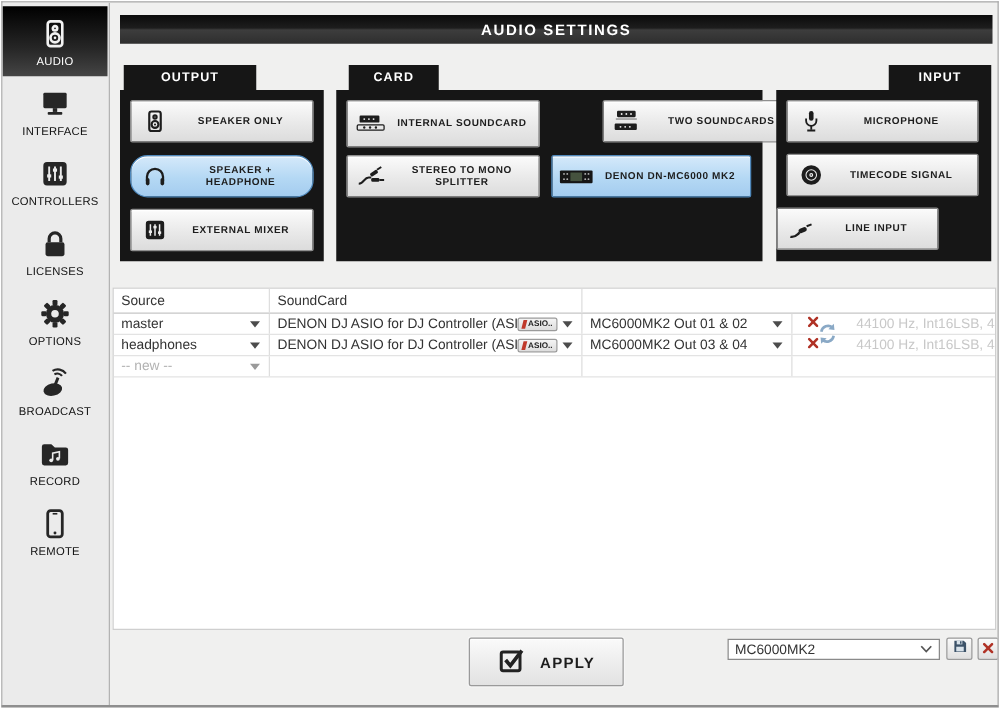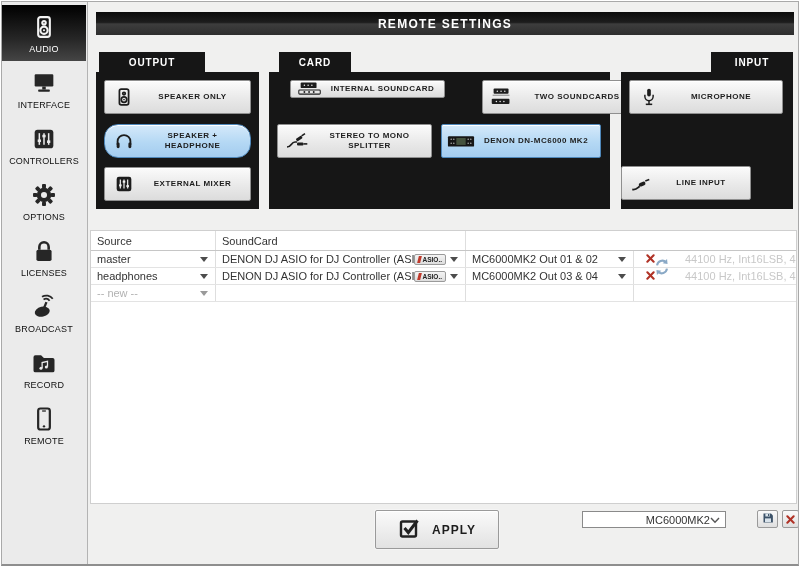--- a/index.html
+++ b/index.html
@@ -45,21 +45,21 @@
   .tri{width:0;height:0;border-left:4px solid transparent;border-right:4px solid transparent;border-top:5px solid #4c4c4c;margin-right:7px;flex:0 0 auto;}
   .new-row{color:#b2b2b2;}
   .asio-badge{display:inline-flex;align-items:center;height:11px;padding:0 3px;margin-right:4px;border:1px solid #9a9a9a;border-radius:2px;background:linear-gradient(#f4f4f4,#ddd);font-size:6.5px;font-weight:bold;color:#222;flex:0 0 auto;cursor:pointer;}
   .asio-badge .mark{display:inline-block;width:3px;height:7px;background:#c0392b;margin-right:1.5px;transform:skewX(-14deg);}
   .xdel{margin:0 4px 0 6px;flex:0 0 auto;cursor:pointer;}
   .info-txt{color:#c8c8c8;font-size:11px;margin-left:26px;overflow:hidden;white-space:nowrap;}
   .refresh{position:absolute;left:562px;top:27px;cursor:pointer;}
 
   
   .apply-btn{position:absolute;left:373px;top:508px;width:124px;height:39px;display:flex;align-items:center;justify-content:center;gap:10px;background:linear-gradient(180deg,#fafafa,#e2e2e2);border:1px solid #9a9a9a;border-radius:2px;box-shadow:inset 0 1px 0 #fff,0 0 0 1px #f5f5f5;font-size:12px;font-weight:bold;letter-spacing:1px;color:#1d1d1d;cursor:pointer;}
-  .preset-combo{position:absolute;left:580px;top:509px;width:144px;height:17px;background:#fff;border:1px solid #8a8a8a;display:flex;align-items:center;font-size:11px;color:#333;padding:0 5px;cursor:pointer;text-align:right;}
+  .preset-combo{position:absolute;left:580px;top:509px;width:170px;height:17px;background:#fff;border:1px solid #8a8a8a;display:flex;align-items:center;font-size:11px;color:#333;padding:0 5px;cursor:pointer;}
   .preset-combo .grow{flex:1;}
   .mini-btn{position:absolute;top:508px;height:18px;display:flex;align-items:center;justify-content:center;background:linear-gradient(180deg,#fafafa,#dfdfdf);border:1px solid #9a9a9a;border-radius:2px;cursor:pointer;}
   .save-btn{left:755px;width:21px;}
   .delpre-btn{left:780px;width:17px;}
 </style>
 </head>
 <body>
 
 <div class="frame">
 
@@ -100,20 +100,30 @@
               <line x1="16" y1="7" x2="16" y2="17"></line>
             </g>
             <g fill="#ebebeb">
               <rect x="6.6" y="12.4" width="2.8" height="2.2"></rect>
               <rect x="10.6" y="8.4" width="2.8" height="2.2"></rect>
               <rect x="14.6" y="13.2" width="2.8" height="2.2"></rect>
             </g>
           </svg>
       </span>
       <span class="side-label">CONTROLLERS</span>
+    </div>
+
+    <div class="side-item">
+      <span class="side-icon">
+        <svg width="28" height="28" viewBox="0 0 24 24">
+            <path d="M8 11 V8.5 a4 4 0 0 1 8 0 V11" fill="none" stroke="currentColor" stroke-width="2.2"></path>
+            <rect x="5.5" y="11" width="13" height="9.5" rx="1.5" fill="currentColor"></rect>
+          </svg>
+      </span>
+      <span class="side-label">LICENSES</span>
     </div>
 
     <div class="side-item">
       <span class="side-icon">
         <svg width="28" height="28" viewBox="0 0 24 24">
             <g fill="currentColor">
               <circle cx="12" cy="12" r="6.2"></circle>
               <rect x="10.3" y="2.6" width="3.4" height="3.6" rx="0.8"></rect>
               <rect x="10.3" y="2.6" width="3.4" height="3.6" rx="0.8" transform="rotate(45 12 12)"></rect>
               <rect x="10.3" y="2.6" width="3.4" height="3.6" rx="0.8" transform="rotate(90 12 12)"></rect>
@@ -125,30 +135,20 @@
             </g>
             <circle cx="12" cy="12" r="2.6" fill="#ebebeb"></circle>
           </svg>
       </span>
       <span class="side-label">OPTIONS</span>
     </div>
 
     <div class="side-item">
       <span class="side-icon">
         <svg width="28" height="28" viewBox="0 0 24 24">
-            <path d="M8 11 V8.5 a4 4 0 0 1 8 0 V11" fill="none" stroke="currentColor" stroke-width="2.2"></path>
-            <rect x="5.5" y="11" width="13" height="9.5" rx="1.5" fill="currentColor"></rect>
-          </svg>
-      </span>
-      <span class="side-label">LICENSES</span>
-    </div>
-
-    <div class="side-item">
-      <span class="side-icon">
-        <svg width="28" height="28" viewBox="0 0 24 24">
             <ellipse cx="10.5" cy="16" rx="6.5" ry="4.2" fill="currentColor" transform="rotate(-12 10.5 16)"></ellipse>
             <rect x="11.4" y="7.5" width="2" height="9" fill="currentColor" transform="rotate(22 12.4 12)"></rect>
             <g fill="none" stroke="currentColor" stroke-width="1.5">
               <path d="M11.6 5.6 a4 4 0 0 1 5.2 1"></path>
               <path d="M10.3 3.2 a7 7 0 0 1 9.2 1.8"></path>
             </g>
           </svg>
       </span>
       <span class="side-label">BROADCAST</span>
     </div>
@@ -171,21 +171,21 @@
             <rect x="7" y="3" width="10" height="18" rx="2" fill="none" stroke="currentColor" stroke-width="1.9"></rect>
             <rect x="10.4" y="4.6" width="3.2" height="1.1" fill="currentColor"></rect>
             <circle cx="12" cy="18.3" r="1" fill="currentColor"></circle>
           </svg>
       </span>
       <span class="side-label">REMOTE</span>
     </div>
   </div>
 
   <div class="header-bar">
-    <span>REMOTE SETTINGS</span>
+    <span>AUDIO SETTINGS</span>
   </div>
 
   <div class="group g-output">
     <div class="group-tab">OUTPUT</div>
     <div class="group-panel">
       <div class="sec-btn" style="left:8px;top:8px;width:147px;height:34px;">
         <span class="ic">
             <svg width="22" height="22" viewBox="0 0 24 24">
               <g fill="none" stroke="currentColor" stroke-width="1.9">
                 <rect x="7" y="3.5" width="10" height="17" rx="2"></rect>
@@ -224,21 +224,21 @@
             </svg>
           </span>
         <span class="lbl">EXTERNAL MIXER</span>
       </div>
     </div>
   </div>
 
   <div class="group g-card">
     <div class="group-tab">CARD</div>
     <div class="group-panel">
-      <div class="sec-btn" style="left:8px;top:8px;width:155px;height:18px;margin-left:13px;">
+      <div class="sec-btn" style="left:8px;top:8px;width:155px;height:38px;">
         <span class="ic">
             <svg width="28" height="20" viewBox="0 0 30 20">
               <rect x="5" y="3" width="17" height="6" rx="1" fill="currentColor"></rect>
               <g fill="#eee">
                 <circle cx="9" cy="6" r="0.8"></circle>
                 <circle cx="13" cy="6" r="0.8"></circle>
                 <circle cx="17" cy="6" r="0.8"></circle>
               </g>
               <rect x="3" y="11" width="23" height="4.5" rx="1" fill="none" stroke="currentColor" stroke-width="1.1"></rect>
               <g fill="currentColor">
@@ -311,20 +311,31 @@
         <span class="ic">
             <svg width="22" height="22" viewBox="0 0 24 24">
               <rect x="10" y="3" width="4" height="8.5" rx="2" fill="currentColor"></rect>
               <path d="M7.5 9.5 v2 a4.5 4.5 0 0 0 9 0 v-2" fill="none" stroke="currentColor" stroke-width="1.6"></path>
               <line x1="12" y1="16" x2="12" y2="19.5" stroke="currentColor" stroke-width="1.6"></line>
               <line x1="8.5" y1="20" x2="15.5" y2="20" stroke="currentColor" stroke-width="1.7"></line>
             </svg>
           </span>
         <span class="lbl">MICROPHONE</span>
       </div>
+      <div class="sec-btn" style="left:8px;top:51px;width:154px;height:34px;">
+        <span class="ic">
+            <svg width="22" height="22" viewBox="0 0 24 24">
+              <circle cx="12" cy="12" r="8.5" fill="currentColor"></circle>
+              <circle cx="12" cy="12" r="4.6" fill="none" stroke="#eee" stroke-width="0.9"></circle>
+              <circle cx="12" cy="12" r="1.7" fill="#eee"></circle>
+              <circle cx="12" cy="12" r="0.7" fill="currentColor"></circle>
+            </svg>
+          </span>
+        <span class="lbl">TIMECODE SIGNAL</span>
+      </div>
       <div class="sec-btn" style="left:0;top:94px;width:130px;height:34px;">
         <span class="ic">
             <svg width="22" height="22" viewBox="0 0 24 24">
               <path d="M2.5 19 c4 1 5.5-1.5 8-3.5" fill="none" stroke="currentColor" stroke-width="2"></path>
               <rect x="9.5" y="11.3" width="7.5" height="4" rx="2" fill="currentColor" transform="rotate(-22 13 13.3)"></rect>
               <path d="M16.7 9.8 l4.3-1.6" stroke="currentColor" stroke-width="1.8"></path>
             </svg>
           </span>
         <span class="lbl">LINE INPUT</span>
       </div>

